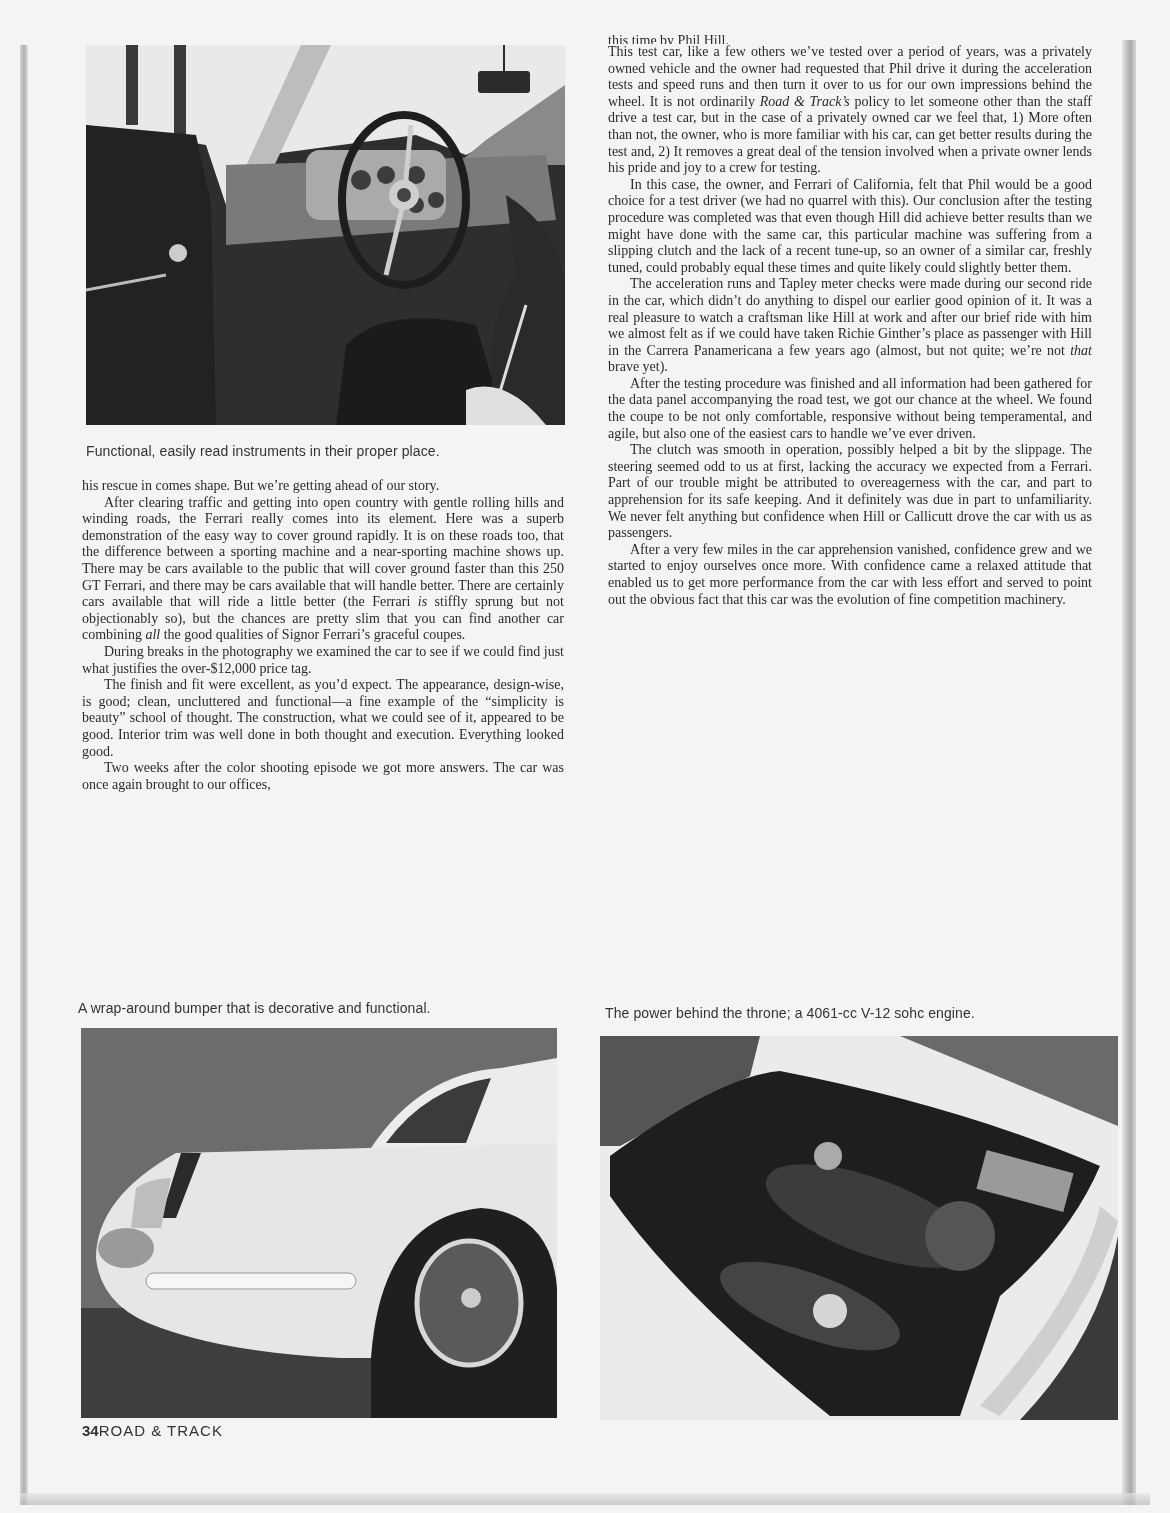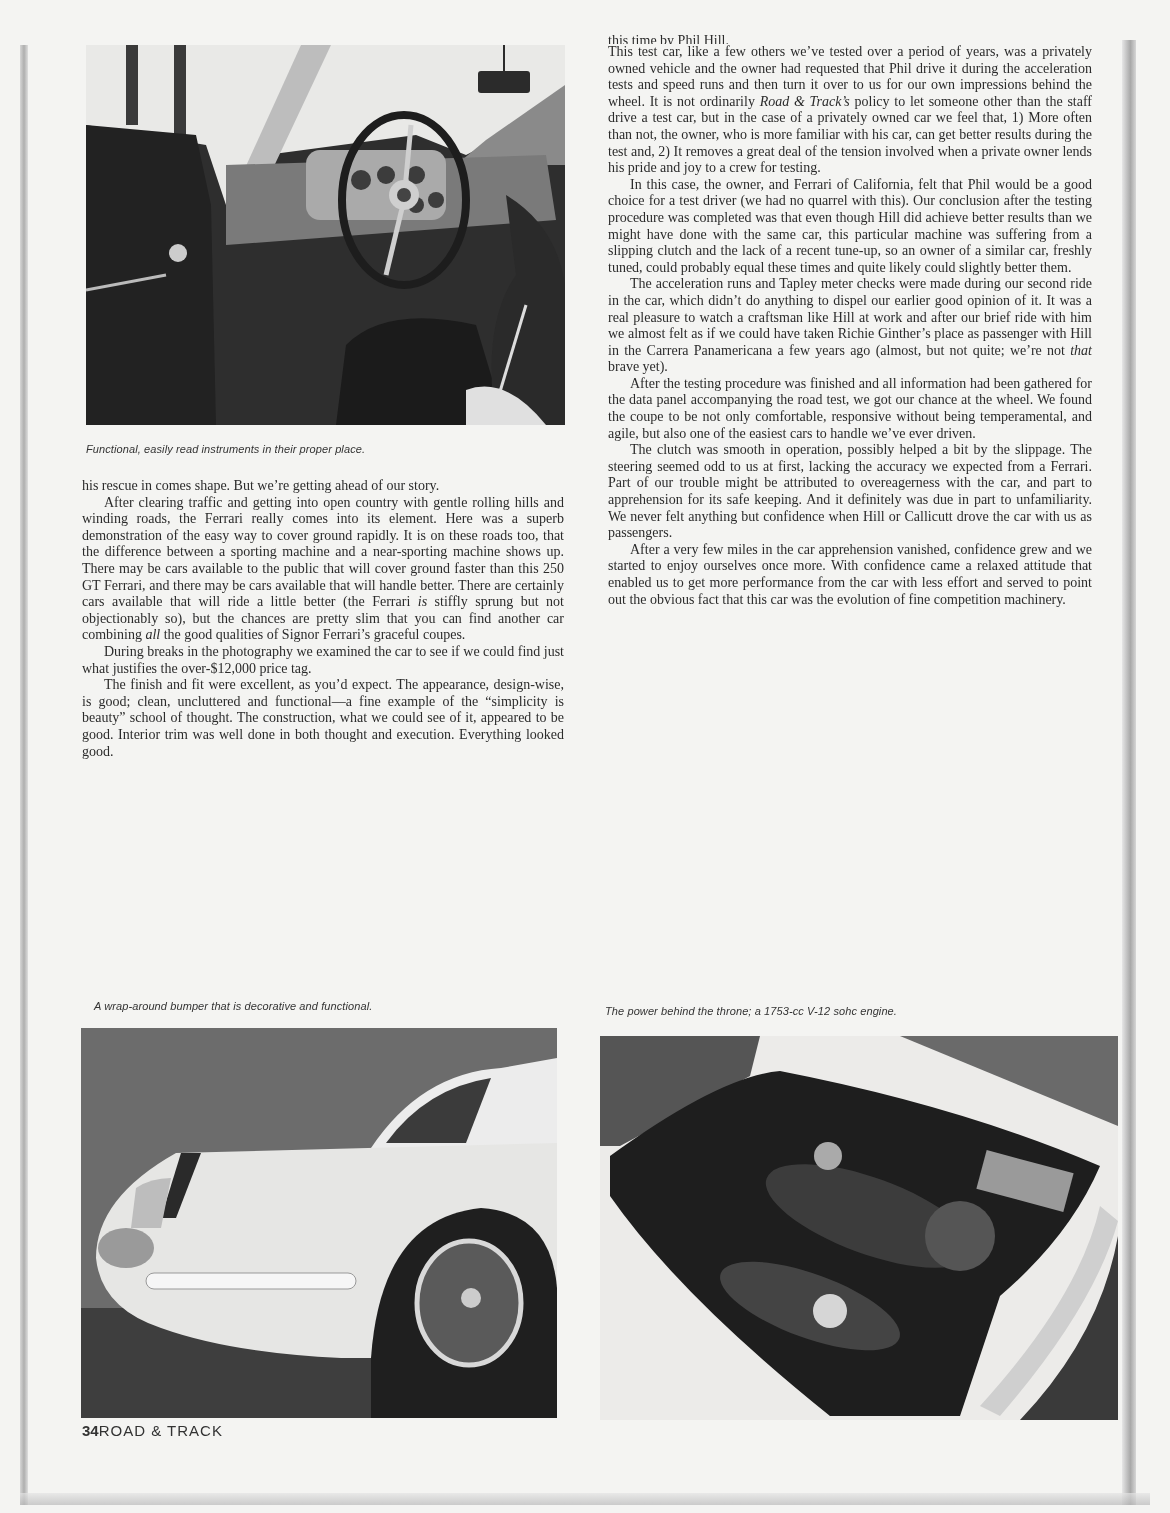--- a/index.html
+++ b/index.html
@@ -19,21 +19,21 @@
     background: linear-gradient(180deg, #e4e4e4, #b9b9b9);
     opacity: .7;
   }
   .scan-edge-right {
     position: absolute; left: 1122px; top: 40px; width: 14px; height: 1465px;
     background: linear-gradient(90deg, #e6e6e6, #a8a8a8 60%, #d6d6d6);
   }
   .photo { position: absolute; overflow: hidden; background: #3a3a3a; }
   .caption {
     position: absolute; font-family: "Liberation Sans", "DejaVu Sans", sans-serif;
-    font-size: 11px; color: #333; white-space: nowrap; letter-spacing: .1px; font-style: italic;
+    font-size: 14px; color: #333; white-space: nowrap; letter-spacing: .1px;
   }
   .col {
     position: absolute; font-size: 14px; line-height: 16.6px;
     text-align: justify; hyphens: manual; color: #2b2b2b;
   }
   .col p { margin: 0; text-indent: 22px; }
   .col p.noindent { text-indent: 0; }
   .col p.cut { text-indent: 0; overflow: hidden; height: 11px; line-height: 16px; margin-top:-5px; }
   .footer {
     position: absolute; left: 82px; top: 1422px;
@@ -90,34 +90,35 @@
     <path d="M380 345 Q420 330 460 380 L380 380 Z" fill="#e0e0e0"></path>
   </svg>
 </div>
 <div class="caption" style="left:86px; top:443px;">Functional, easily read instruments in their proper place.</div>
 
 <div class="col" style="left:82px; top:478px; width:482px;">
   <p class="noindent">his rescue in comes shape. But we’re getting ahead of our story.</p>
   <p><span>After clearing traffic and getting into open country with gentle rolling hills and winding roads, the Ferrari really comes into its element. Here was a superb demonstration of the easy way to cover ground rapidly. It is on these roads too, that the difference between a sporting machine and a near-sporting machine shows up. There may be cars available to the public that will cover ground faster than this 250 GT Ferrari, and there may be cars available that will handle better. There are certainly cars available that will ride a little better (the Ferrari </span><em>is</em><span> stiffly sprung but not objectionably so), but the chances are pretty slim that you can find another car combining </span><em>all</em><span> the good qualities of Signor Ferrari’s graceful coupes.</span></p>
   <p>During breaks in the photography we examined the car to see if we could find just what justifies the over-$12,000 price tag.</p>
   <p>The finish and fit were excellent, as you’d expect. The appearance, design-wise, is good; clean, uncluttered and functional—a fine example of the “simplicity is beauty” school of thought. The construction, what we could see of it, appeared to be good. Interior trim was well done in both thought and execution. Everything looked good.</p>
+  <p>Two weeks after the color shooting episode we got more answers. The car was once again brought to our offices,</p>
 </div>
 
 <div class="col" style="left:608px; top:38px; width:484px;">
   <p class="cut">this time by Phil Hill.</p>
   <p class="noindent"><span>This test car, like a few others we’ve tested over a period of years, was a privately owned vehicle and the owner had requested that Phil drive it during the acceleration tests and speed runs and then turn it over to us for our own impressions behind the wheel. It is not ordinarily </span><em>Road &amp; Track’s</em><span> policy to let someone other than the staff drive a test car, but in the case of a privately owned car we feel that, 1) More often than not, the owner, who is more familiar with his car, can get better results during the test and, 2) It removes a great deal of the tension involved when a private owner lends his pride and joy to a crew for testing.</span></p>
   <p>In this case, the owner, and Ferrari of California, felt that Phil would be a good choice for a test driver (we had no quarrel with this). Our conclusion after the testing procedure was completed was that even though Hill did achieve better results than we might have done with the same car, this particular machine was suffering from a slipping clutch and the lack of a recent tune-up, so an owner of a similar car, freshly tuned, could probably equal these times and quite likely could slightly better them.</p>
   <p><span>The acceleration runs and Tapley meter checks were made during our second ride in the car, which didn’t do anything to dispel our earlier good opinion of it. It was a real pleasure to watch a craftsman like Hill at work and after our brief ride with him we almost felt as if we could have taken Richie Ginther’s place as passenger with Hill in the Carrera Panamericana a few years ago (almost, but not quite; we’re not </span><em>that</em><span> brave yet).</span></p>
   <p>After the testing procedure was finished and all information had been gathered for the data panel accompanying the road test, we got our chance at the wheel. We found the coupe to be not only comfortable, responsive without being temperamental, and agile, but also one of the easiest cars to handle we’ve ever driven.</p>
   <p>The clutch was smooth in operation, possibly helped a bit by the slippage. The steering seemed odd to us at first, lacking the accuracy we expected from a Ferrari. Part of our trouble might be attributed to overeagerness with the car, and part to apprehension for its safe keeping. And it definitely was due in part to unfamiliarity. We never felt anything but confidence when Hill or Callicutt drove the car with us as passengers.</p>
   <p>After a very few miles in the car apprehension vanished, confidence grew and we started to enjoy ourselves once more. With confidence came a relaxed attitude that enabled us to get more performance from the car with less effort and served to point out the obvious fact that this car was the evolution of fine competition machinery.</p>
 </div>
 
-<div class="caption" style="left:94px; top:1000px;">A wrap-around bumper that is decorative and functional.</div>
-<div class="caption" style="left:605px; top:1005px;">The power behind the throne; a 1753-cc V-12 sohc engine.</div>
+<div class="caption" style="left:78px; top:1000px;">A wrap-around bumper that is decorative and functional.</div>
+<div class="caption" style="left:605px; top:1005px;">The power behind the throne; a 4061-cc V-12 sohc engine.</div>
 
 <div class="photo" style="left:81px; top:1028px; width:476px; height:390px;">
   <svg width="476" height="390" viewBox="0 0 476 390">
     <rect width="476" height="390" fill="#6c6c6c"></rect>
     <rect y="280" width="476" height="110" fill="#3e3e3e"></rect>
 
     <path d="M290 120 Q340 45 420 40 L476 30 L476 120 Z" fill="#ececec"></path>
     <path d="M305 115 Q345 60 410 50 L385 115 Z" fill="#3b3b3b"></path>
 
     <path d="M95 125 L476 115 L476 330 L260 330 Q150 325 80 300 Q20 280 15 230 Q15 170 95 125 Z" fill="#e6e6e4"></path>

